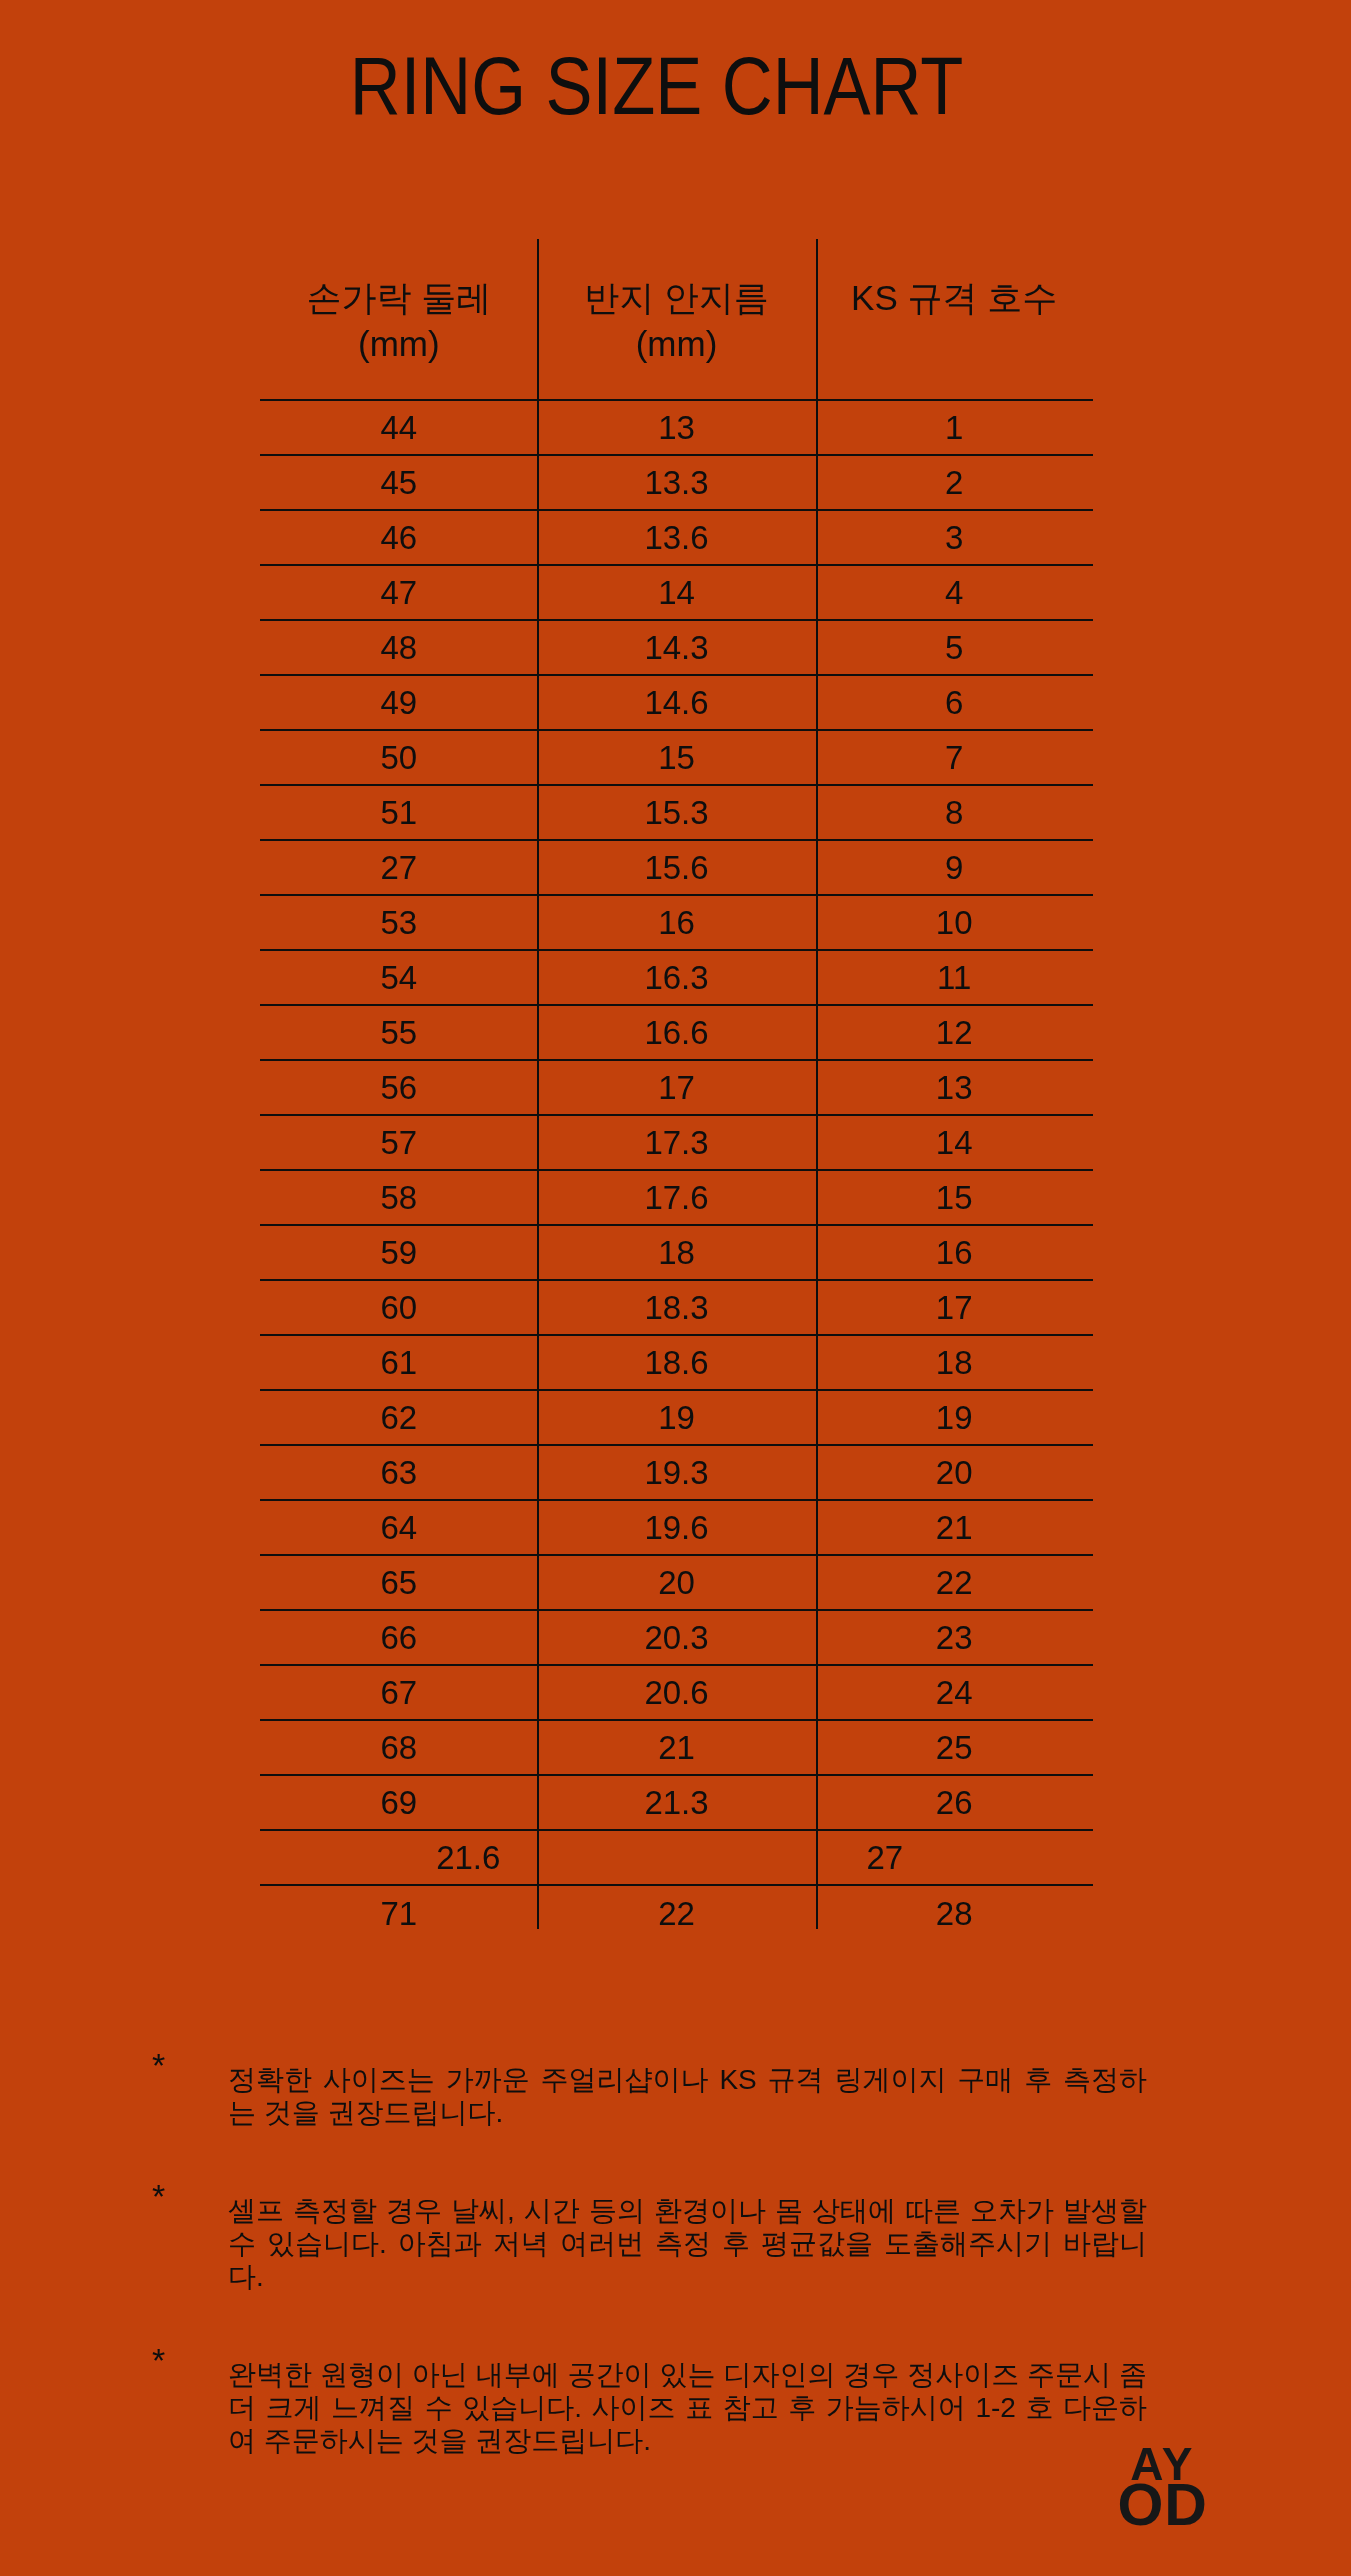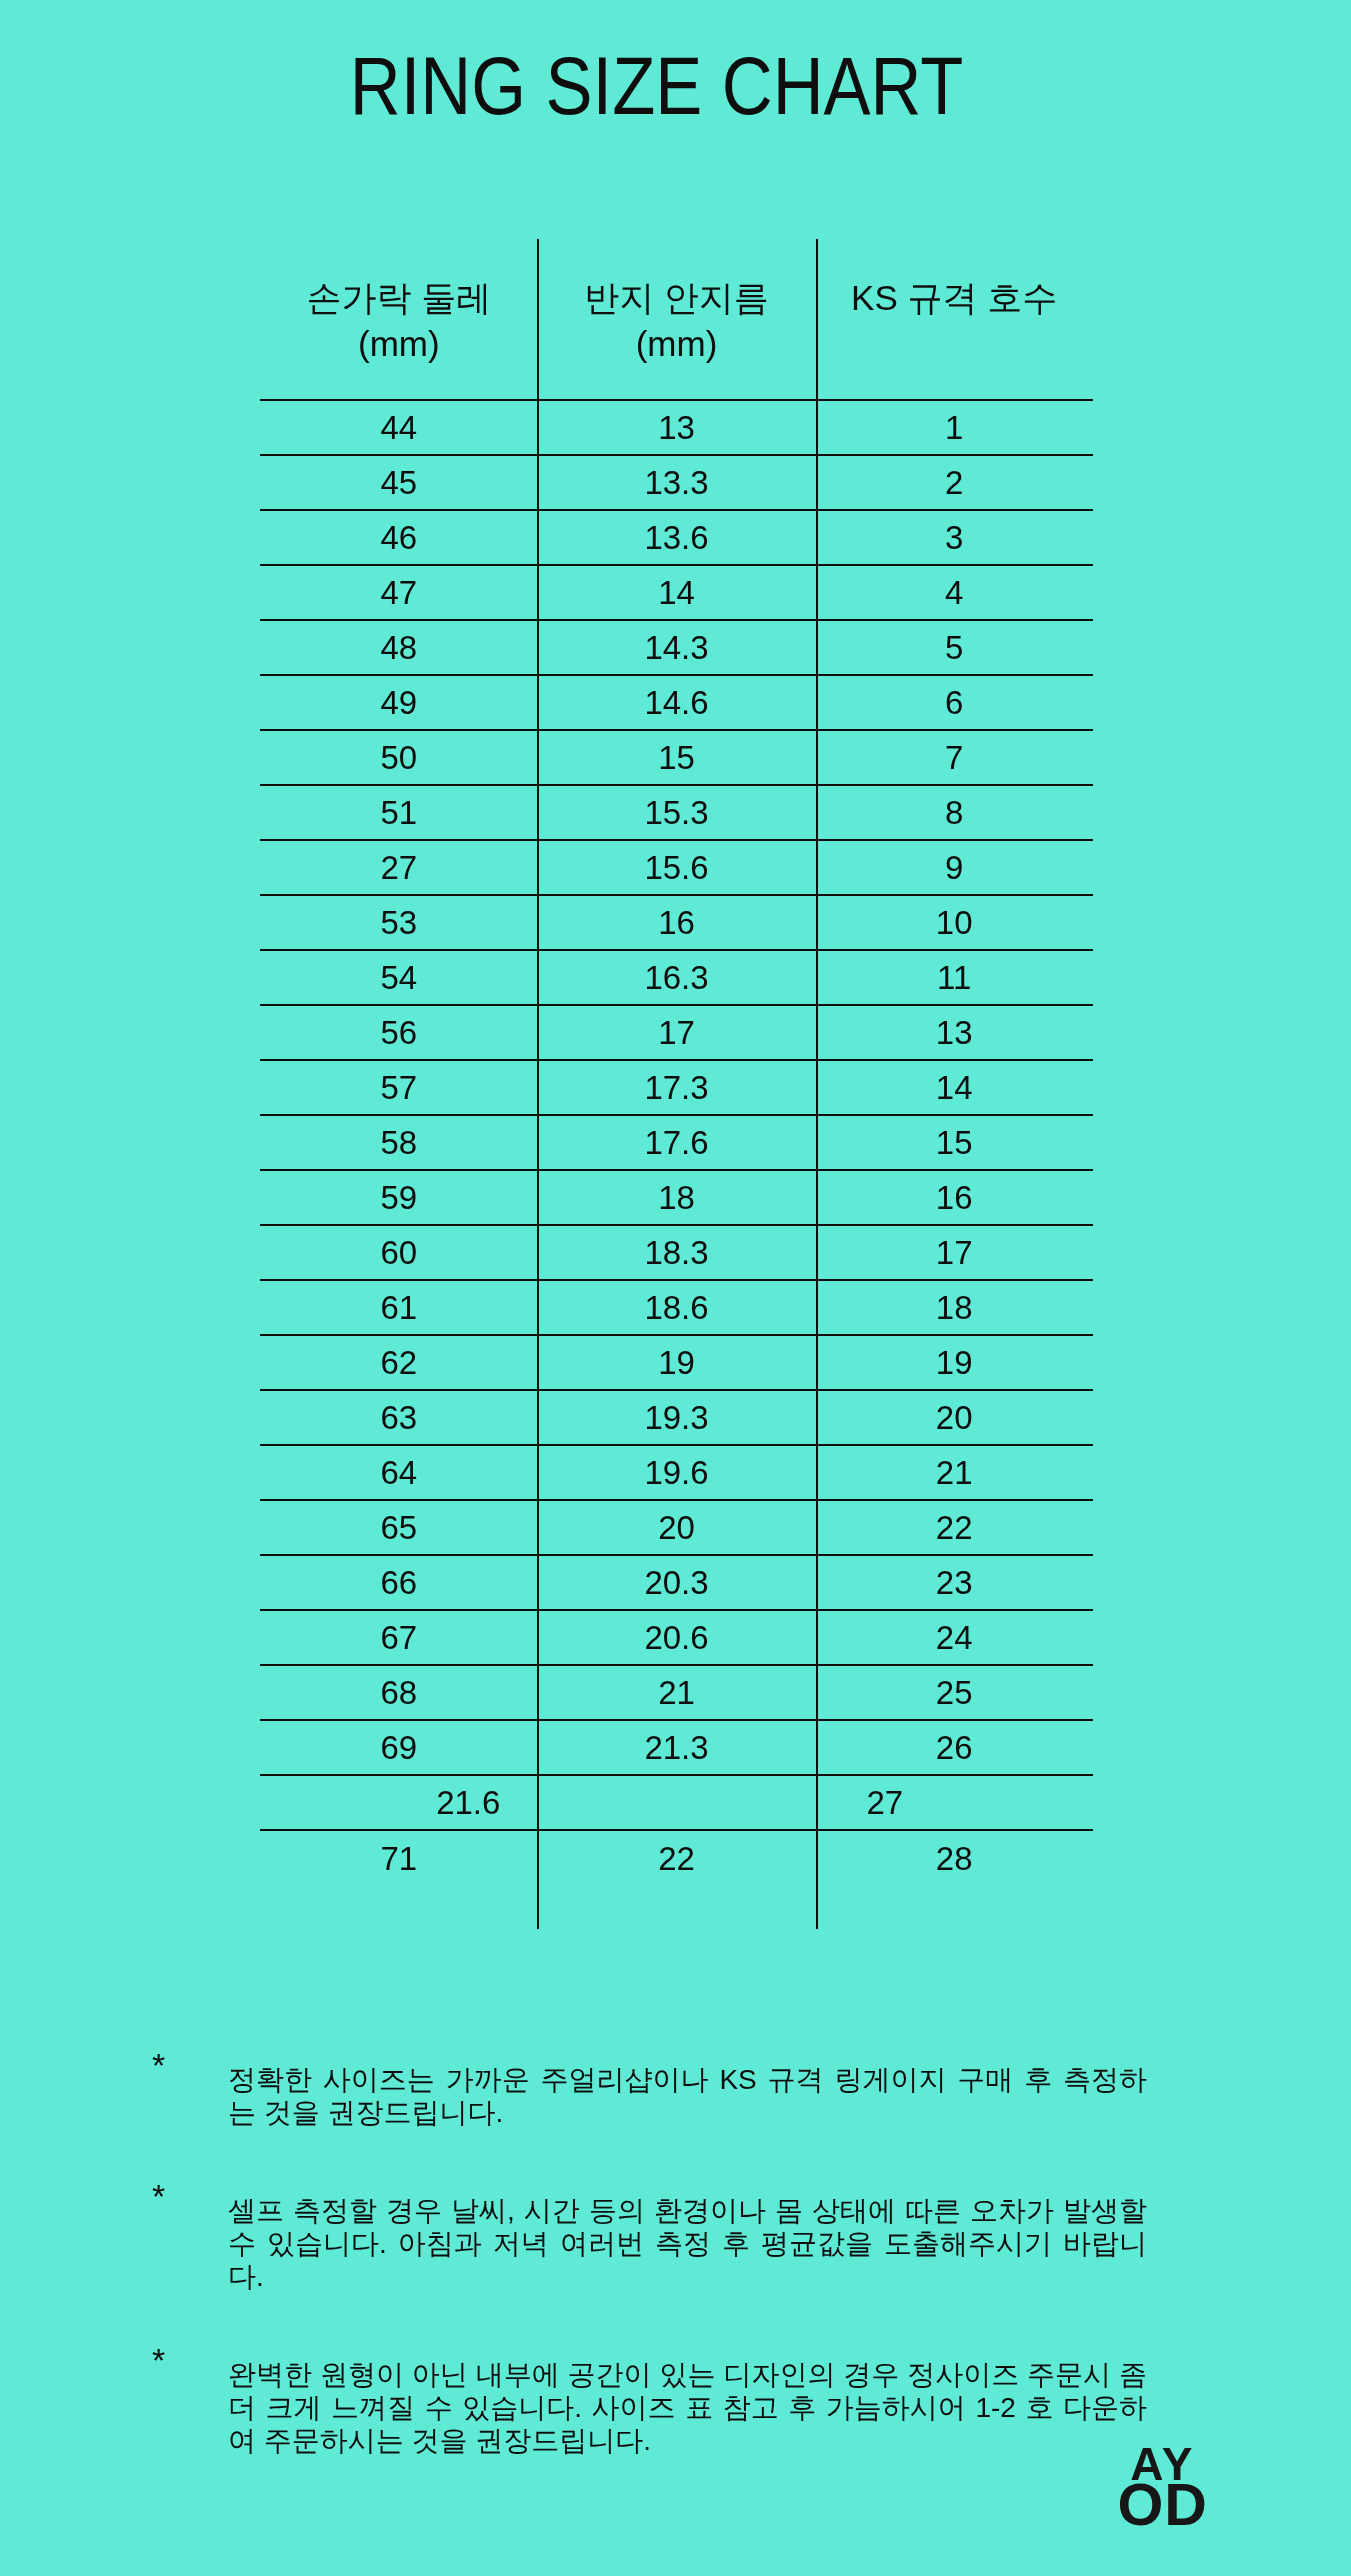--- a/index.html
+++ b/index.html
@@ -1,19 +1,19 @@
 <!DOCTYPE html>
 <html style="font-size:13px"><head>
 <meta charset="utf-8">
 <style>
   html,body{margin:0;padding:0;background:#ffffff;}
   .page{
     position:relative;
     width:1351px;height:2576px;
-    background:#5eead4;
+    background:#c2410c;
     color:#0e0e0e;
     font-family:"Liberation Sans","DejaVu Sans",sans-serif;
     overflow:hidden;
   }
   
   .title{
     position:absolute;top:46px;left:0;width:100%;
     box-sizing:border-box;padding-right:37px;
     margin:0;text-align:center;
     font-size:81px;line-height:1;font-weight:500;
@@ -144,20 +144,25 @@
           <div class="t-cell">53</div>
           <div class="t-cell">16</div>
           <div class="t-cell">10</div>
         </div>
         <div class="t-row">
           <div class="t-cell">54</div>
           <div class="t-cell">16.3</div>
           <div class="t-cell">11</div>
         </div>
         <div class="t-row">
+          <div class="t-cell">55</div>
+          <div class="t-cell">16.6</div>
+          <div class="t-cell">12</div>
+        </div>
+        <div class="t-row">
           <div class="t-cell">56</div>
           <div class="t-cell">17</div>
           <div class="t-cell">13</div>
         </div>
         <div class="t-row">
           <div class="t-cell">57</div>
           <div class="t-cell">17.3</div>
           <div class="t-cell">14</div>
         </div>
         <div class="t-row">

